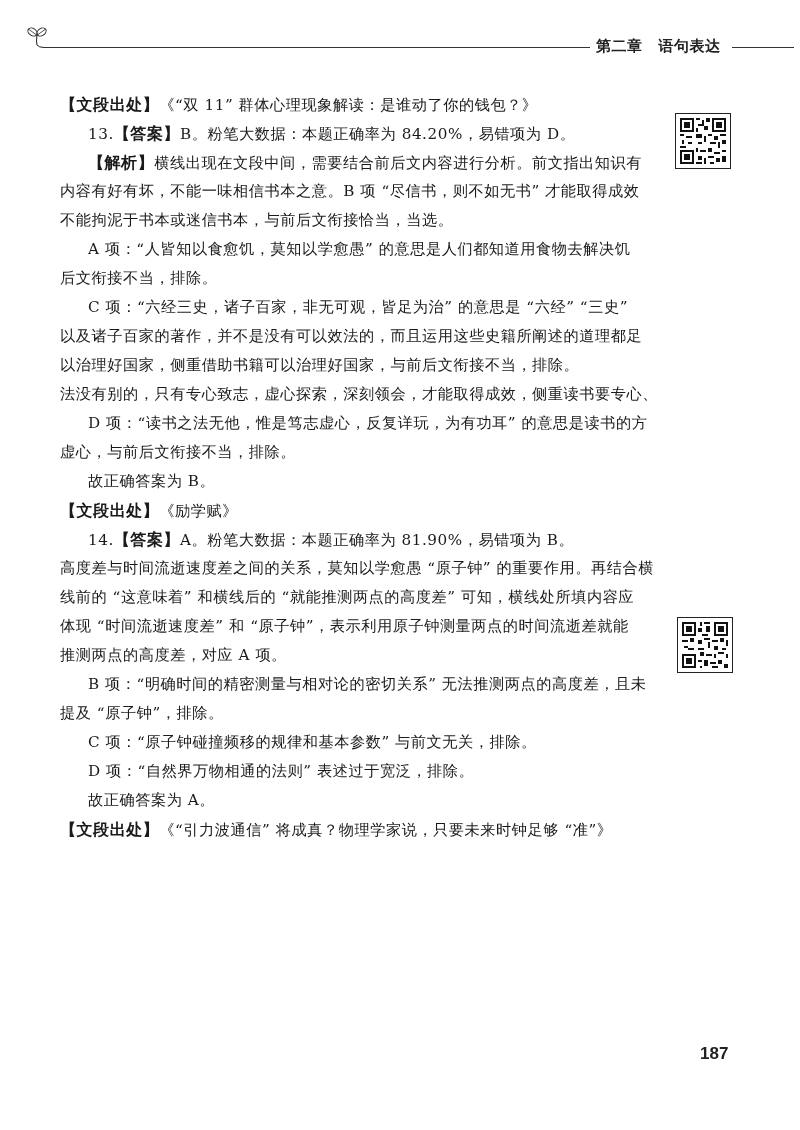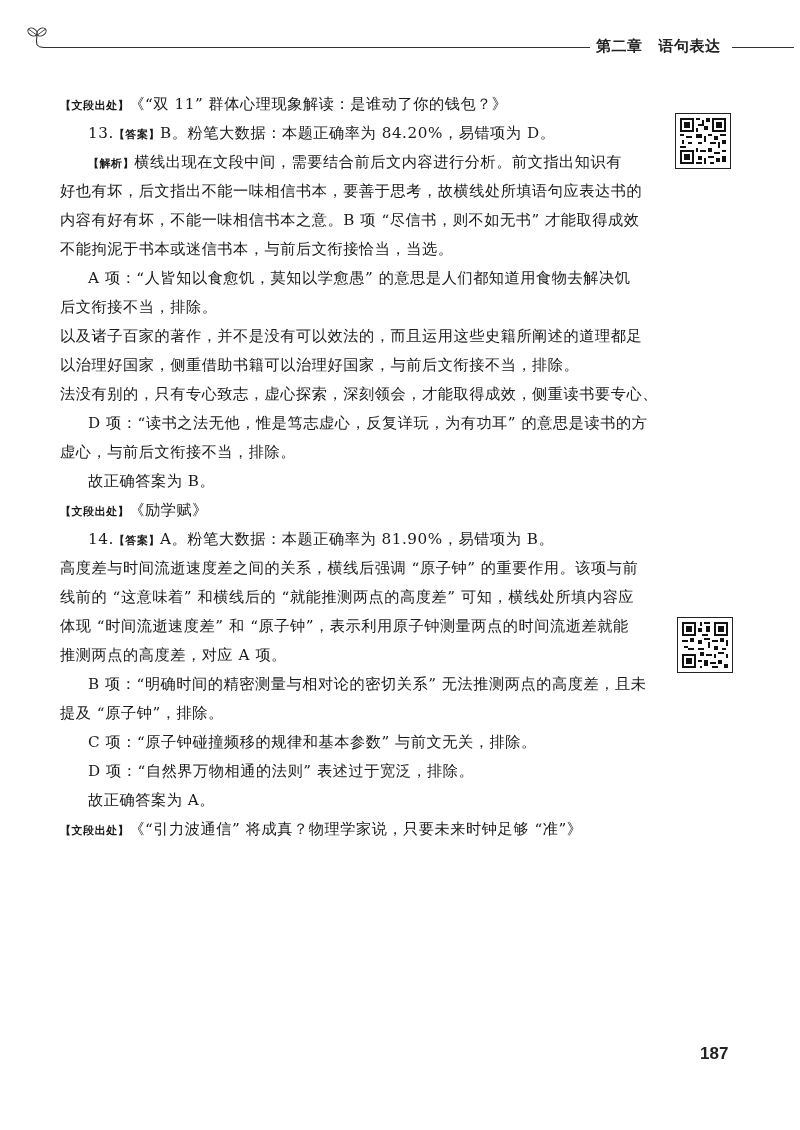--- a/index.html
+++ b/index.html
@@ -9,21 +9,21 @@
   .header-rule-left { position: absolute; left: 44px; top: 47px; width: 546px; height: 1px; background: #333; }
   .header-rule-right { position: absolute; left: 732px; top: 47px; width: 62px; height: 1px; background: #333; }
   .leaf-icon { position: absolute; left: 26px; top: 26px; width: 24px; height: 24px; }
   .header-title { position: absolute; left: 596px; top: 37px; font-family: "DejaVu Sans", "Liberation Sans", sans-serif;
                   font-size: 15px; font-weight: bold; color: #222; letter-spacing: 0.5px; white-space: nowrap; }
   .header-title .gap { display: inline-block; width: 16px; }
 
   .content { position: absolute; left: 60px; top: 90px; width: 590px; }
   .line { height: 29px; line-height: 29px; font-size: 15.2px; white-space: nowrap; letter-spacing: 0.55px; }
   .indent { padding-left: 28px; }
-  .tag { font-family: "DejaVu Sans", "Liberation Sans", sans-serif; font-weight: bold; font-size: 11px; text-align: right; }
+  .tag { font-family: "DejaVu Sans", "Liberation Sans", sans-serif; font-weight: bold; font-size: 16px; text-align: right; }
 
   .qr { position: absolute; width: 54px; height: 54px; border: 1px solid #222; background: #fff; }
   .qr svg { width: 54px; height: 54px; display: block; }
   .page-number { position: absolute; left: 700px; top: 1044px; font-family: "Liberation Sans", "DejaVu Sans", sans-serif;
                  font-size: 17px; font-weight: bold; color: #222; }
 </style>
 </head>
 <body>
 
 <div class="header">
@@ -139,43 +139,43 @@
   <div class="line">
     <span class="tag">【文段出处】</span><span>《“双 11” 群体心理现象解读：是谁动了你的钱包？》</span>
   </div>
 
   <div class="line indent">
     <span>13.</span><span class="tag">【答案】</span><span>B。粉笔大数据：本题正确率为 84.20%，易错项为 D。</span>
   </div>
   <div class="line indent">
     <span class="tag">【解析】</span><span>横线出现在文段中间，需要结合前后文内容进行分析。前文指出知识有</span>
   </div>
-  <div class="line">好也有坏，后文指出不能一味相信书本，要善于思考，故横线处所填语句应表达书的</div>
   <div class="line">内容有好有坏，不能一味相信书本之意。B 项 “尽信书，则不如无书” 才能取得成效</div>
   <div class="line">不能拘泥于书本或迷信书本，与前后文衔接恰当，当选。</div>
 
   <div class="line indent">A 项：“人皆知以食愈饥，莫知以学愈愚” 的意思是人们都知道用食物去解决饥</div>
   <div class="line">后文衔接不当，排除。</div>
 
+  <div class="line indent">C 项：“六经三史，诸子百家，非无可观，皆足为治” 的意思是 “六经” “三史”</div>
   <div class="line">以及诸子百家的著作，并不是没有可以效法的，而且运用这些史籍所阐述的道理都足</div>
   <div class="line">以治理好国家，侧重借助书籍可以治理好国家，与前后文衔接不当，排除。</div>
 
   <div class="line">法没有别的，只有专心致志，虚心探索，深刻领会，才能取得成效，侧重读书要专心、</div>
   <div class="line indent">D 项：“读书之法无他，惟是笃志虚心，反复详玩，为有功耳” 的意思是读书的方</div>
   <div class="line">虚心，与前后文衔接不当，排除。</div>
 
   <div class="line indent">故正确答案为 B。</div>
   <div class="line">
     <span class="tag">【文段出处】</span><span>《励学赋》</span>
   </div>
 
   <div class="line indent">
     <span>14.</span><span class="tag">【答案】</span><span>A。粉笔大数据：本题正确率为 81.90%，易错项为 B。</span>
   </div>
-  <div class="line">高度差与时间流逝速度差之间的关系，横线后强调 “原子钟” 的重要作用。该项与前</div>
+  <div class="line">高度差与时间流逝速度差之间的关系，莫知以学愈愚 “原子钟” 的重要作用。再结合横</div>
   <div class="line">线前的 “这意味着” 和横线后的 “就能推测两点的高度差” 可知，横线处所填内容应</div>
   <div class="line">体现 “时间流逝速度差” 和 “原子钟”，表示利用原子钟测量两点的时间流逝差就能</div>
   <div class="line">推测两点的高度差，对应 A 项。</div>
 
   <div class="line indent">B 项：“明确时间的精密测量与相对论的密切关系” 无法推测两点的高度差，且未</div>
   <div class="line">提及 “原子钟”，排除。</div>
 
   <div class="line indent">C 项：“原子钟碰撞频移的规律和基本参数” 与前文无关，排除。</div>
   <div class="line indent">D 项：“自然界万物相通的法则” 表述过于宽泛，排除。</div>
 

